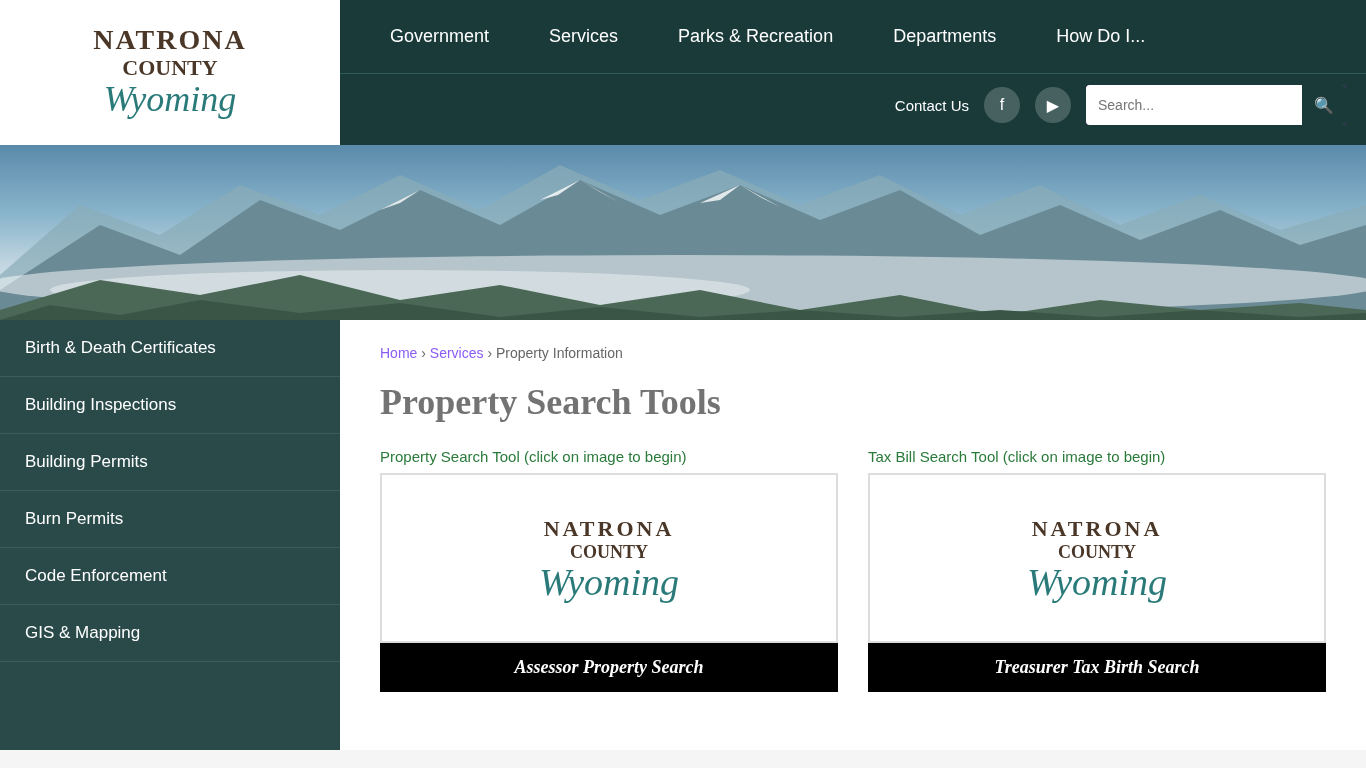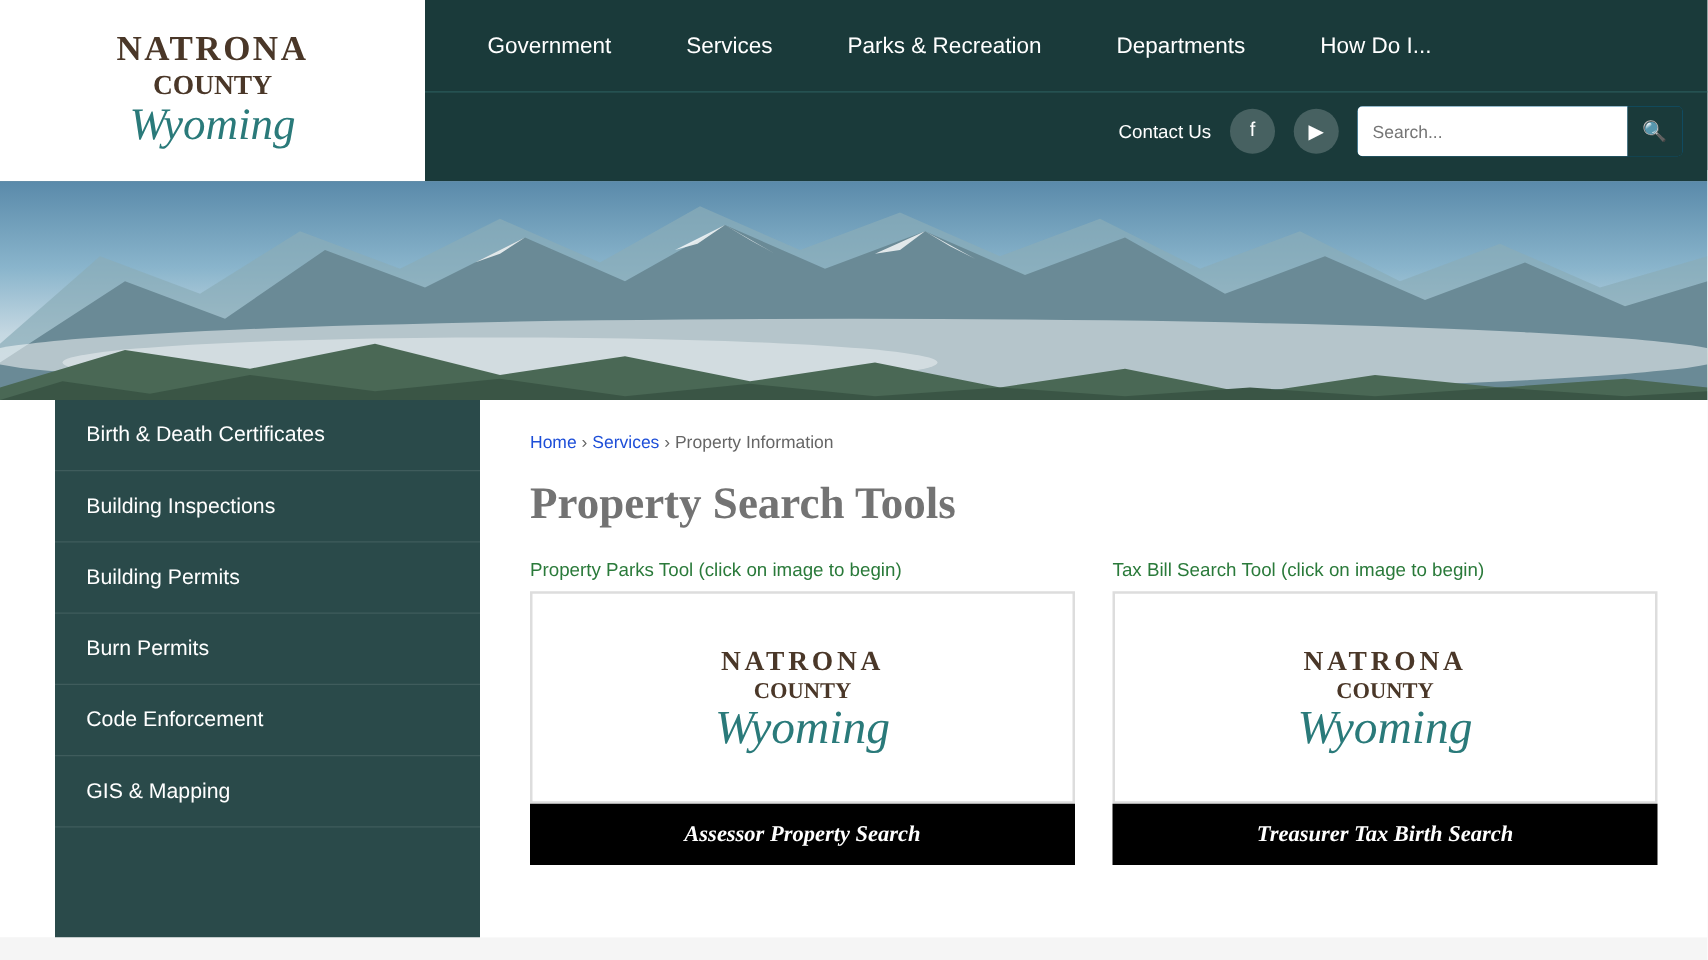--- a/index.html
+++ b/index.html
@@ -91,21 +91,21 @@
       display: flex;
       align-items: center;
       justify-content: center;
       color: white;
       font-size: 16px;
       cursor: pointer;
     }
     .search-container {
       display: flex;
       align-items: center;
-      background: #0369a1;
+      background: #d946ef;
       border-radius: 4px;
       overflow: hidden;
       height: 40px;
       width: 260px;
     }
     .search-input {
       flex: 1;
       border: none;
       outline: none;
       padding: 0 12px;
@@ -137,21 +137,20 @@
     .hero-mountains {
       width: 100%;
       height: 100%;
     }
 
     
     .main-content {
       display: flex;
       background: white;
       min-height: 430px;
-      padding-left: 44px;
     }
 
     
     .sidebar {
       width: 340px;
       min-width: 340px;
       background: #2a4a4a;
       padding: 0;
     }
     .sidebar-item {
@@ -171,21 +170,21 @@
       background: white;
     }
 
     
     .breadcrumb {
       font-size: 14px;
       color: #666;
       margin-bottom: 20px;
     }
     .breadcrumb a {
-      color: #1d4ed8;
+      color: #8b5cf6;
       text-decoration: none;
     }
     .breadcrumb span { color: #666; }
 
     
     .page-title {
       font-family: 'Times New Roman', serif;
       font-size: 36px;
       font-weight: bold;
       color: #737373;
@@ -332,21 +331,21 @@
       <a>Services</a>
       <span> › </span>
       <span>Property Information</span>
     </div>
 
     <h1 class="page-title">Property Search Tools</h1>
 
     <div class="tool-cards">
 
       <div class="tool-card">
-        <div class="tool-card-label">Property Parks Tool (click on image to begin)</div>
+        <div class="tool-card-label">Property Search Tool (click on image to begin)</div>
         <div class="tool-card-logo">
           <div class="tool-logo-natrona">Natrona</div>
           <div class="tool-logo-county">County</div>
           <div class="tool-logo-wyoming">Wyoming</div>
         </div>
         <div class="tool-card-footer">Assessor Property Search</div>
       </div>
 
       <div class="tool-card">
         <div class="tool-card-label">Tax Bill Search Tool (click on image to begin)</div>

